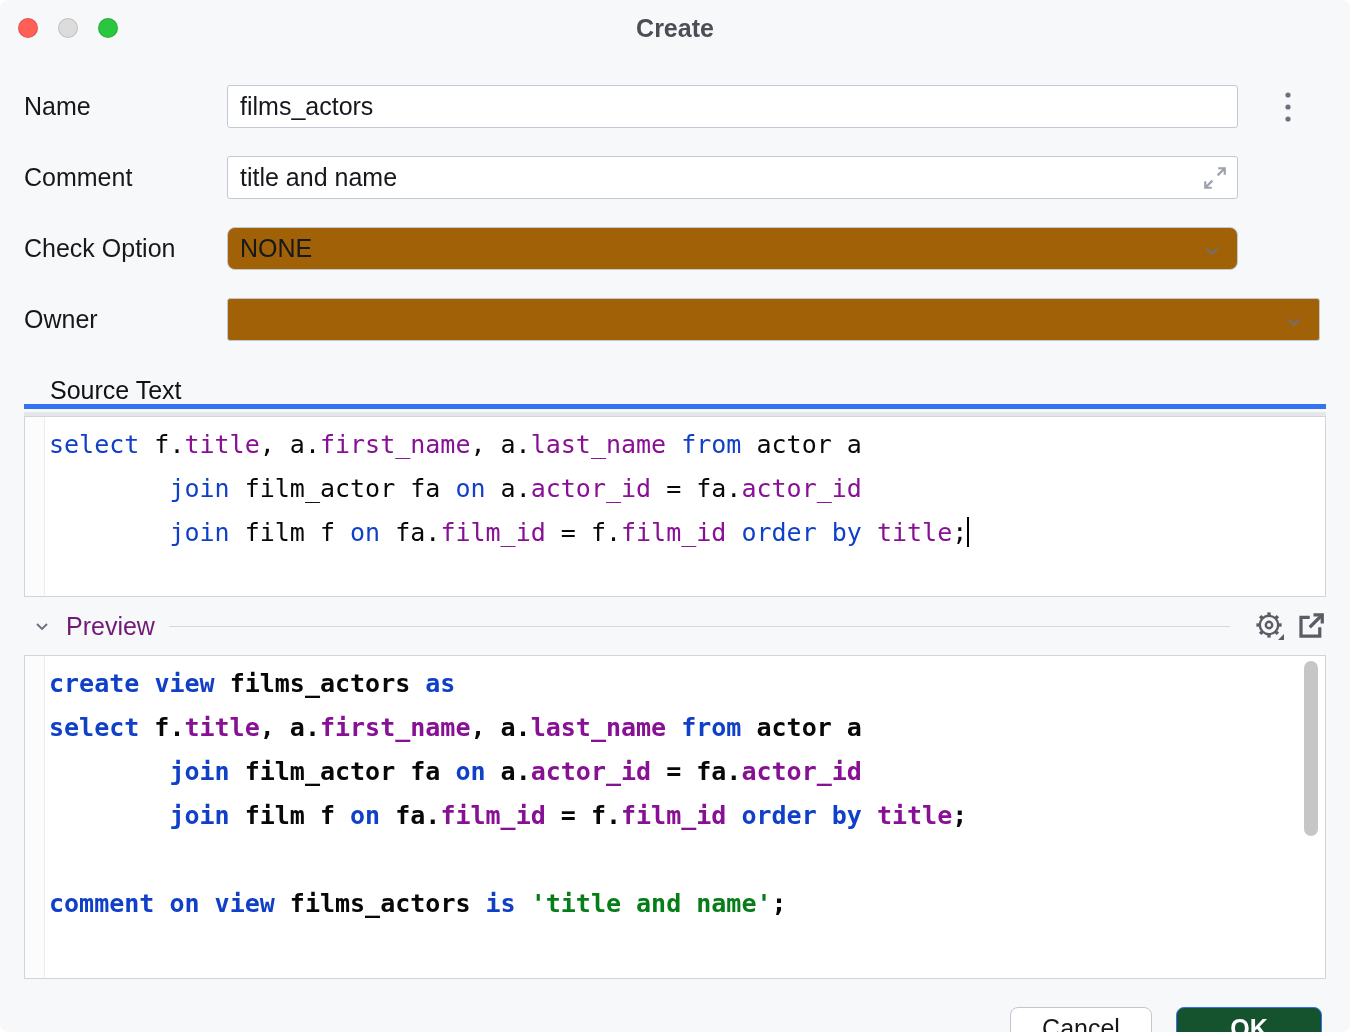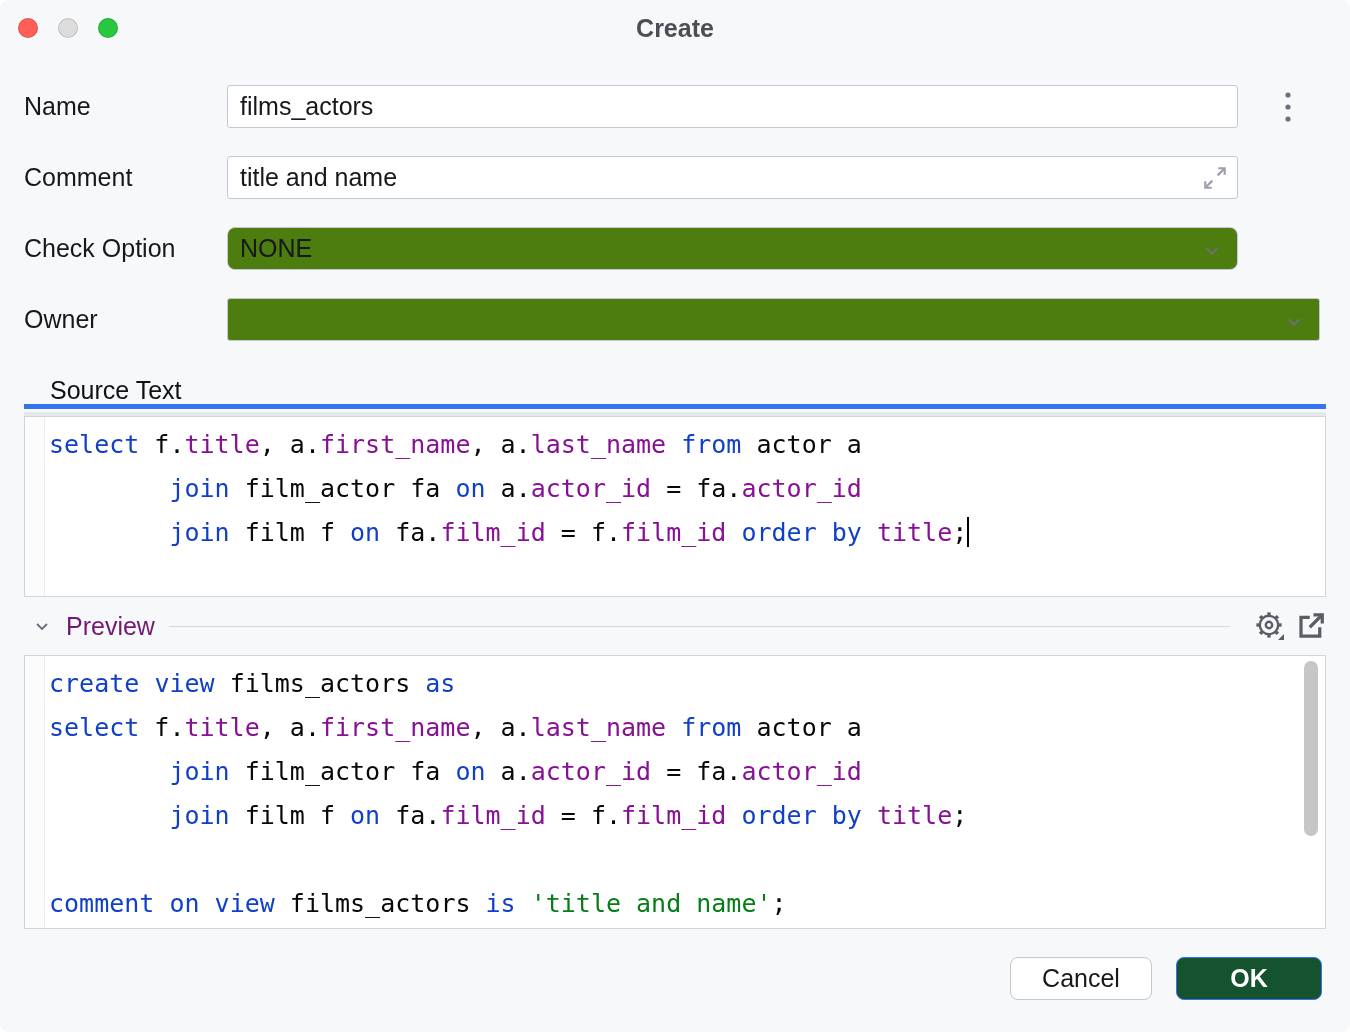--- a/index.html
+++ b/index.html
@@ -31,21 +31,21 @@
     height: 43px; width: 1011px; background: #ffffff;
     border: 1px solid #c4c8d4; border-radius: 3px;
     font-family: "Liberation Sans", sans-serif; font-size: 25px; color: #16181c;
     padding: 0 12px; outline: none;
   }
   .input-wrap { position: relative; width: 1011px; }
   .input-wrap .text-input { width: 100%; }
   .expand-icon { position: absolute; right: 10px; top: 9px; cursor: pointer; }
   .kebab { margin-left: 41px; width: 18px; height: 38px; display: flex; align-items: center; justify-content: center; cursor: pointer; }
   .combo {
-    position: relative; height: 43px; width: 1011px; background: #4d7c0f;
+    position: relative; height: 43px; width: 1011px; background: #a16207;
     border: 1px solid #c4c8d4; display: flex; align-items: center;
     font-size: 25px; color: #16181c; padding: 0 12px; cursor: pointer;
   }
   .combo-round { border-radius: 8px; }
   .combo-square { border-radius: 3px; }
   .combo-wide { width: 1093px; }
   .combo .chevron { position: absolute; right: 14px; top: 11px; }
 
   
   .tabs { display: flex; margin-top: 26px; height: 49px; border-bottom: 4px solid #e6e7eb; }
@@ -54,21 +54,21 @@
     content: ""; position: absolute; left: 0; right: 0; bottom: -4px;
     height: 5px; background: #3574f0;
   }
 
   
   .editor-box {
     position: relative; margin: 0 24px; background: #ffffff;
     border: 1px solid #d1d4db; display: flex;
   }
   .src-box { height: 181px; }
-  .prev-box { height: 274px; }
+  .prev-box { height: 324px; font-weight: bold; }
   .gutter { width: 20px; border-right: 1px solid #ecedf1; background: #fcfcfd; }
   .code-area { flex: 1; padding: 6px 8px 0 4px; overflow: hidden; }
   .code-line { font-family: "DejaVu Sans Mono", monospace; font-size: 25px; line-height: 44px; white-space: pre; }
   .tok-kw  { color: #1140c8; }
   .tok-col { color: #871094; }
   .tok-str { color: #067d17; }
   .tok-pl  { color: #080808; }
   .caret { display: inline-block; width: 2px; height: 30px; background: #000; vertical-align: -6px; }
 
   

